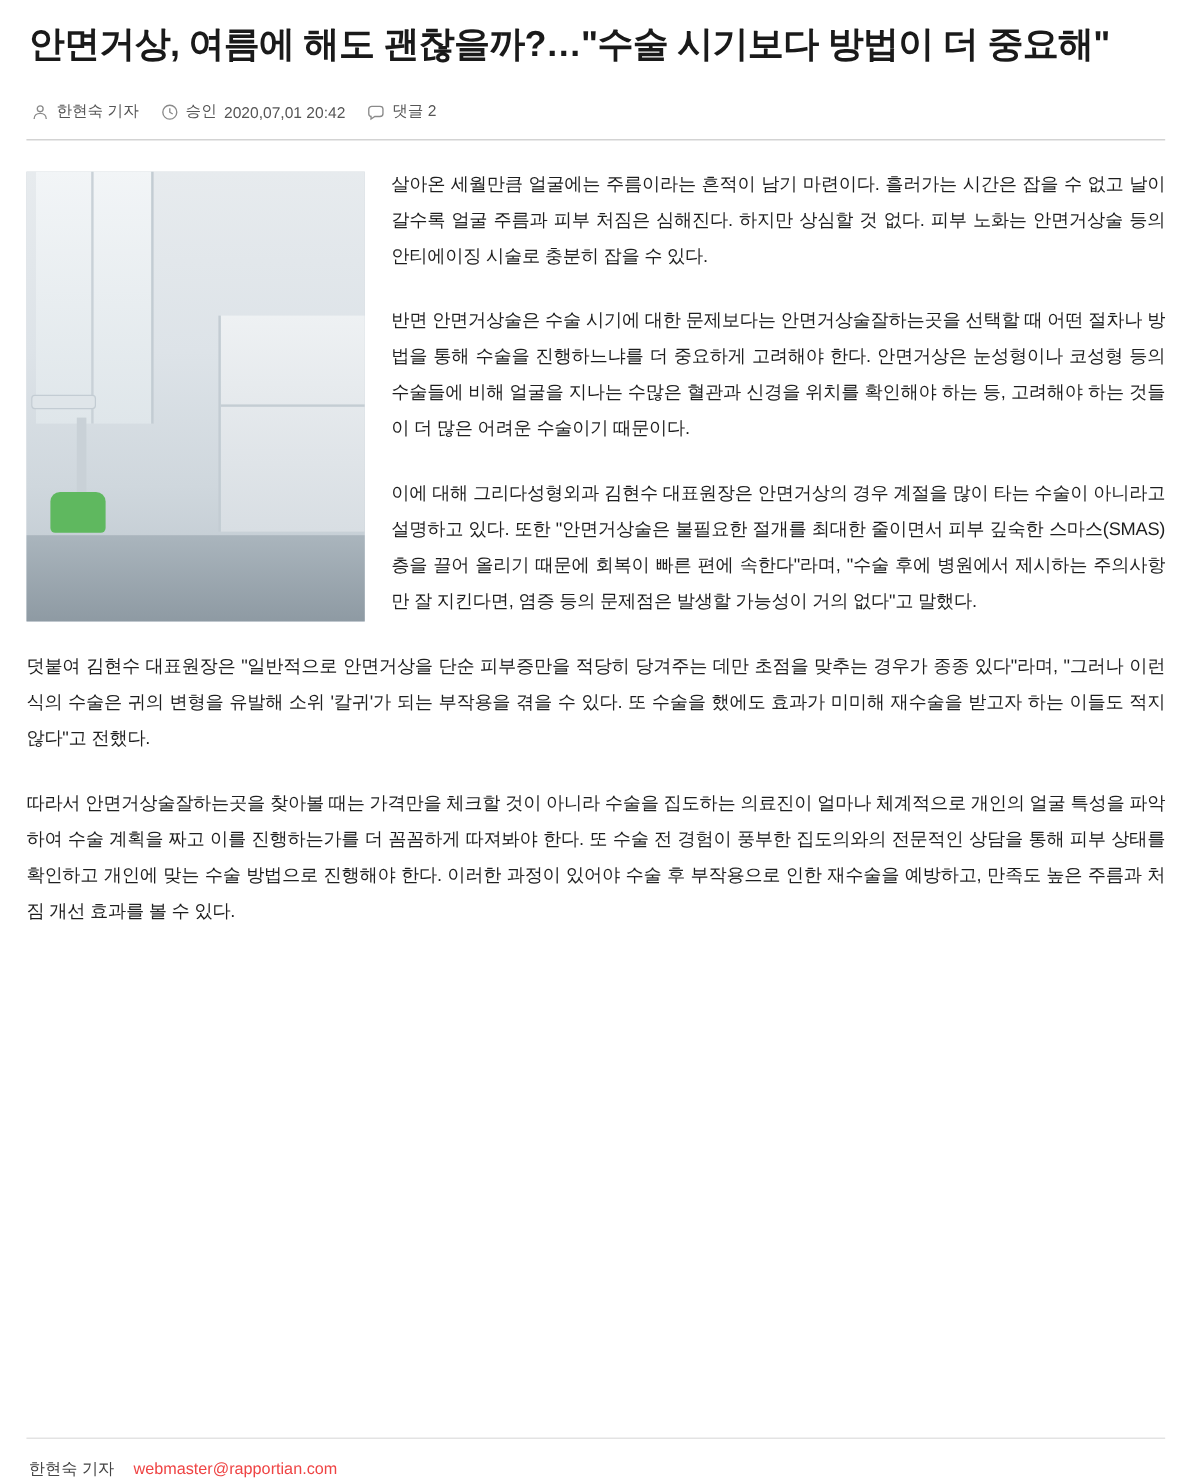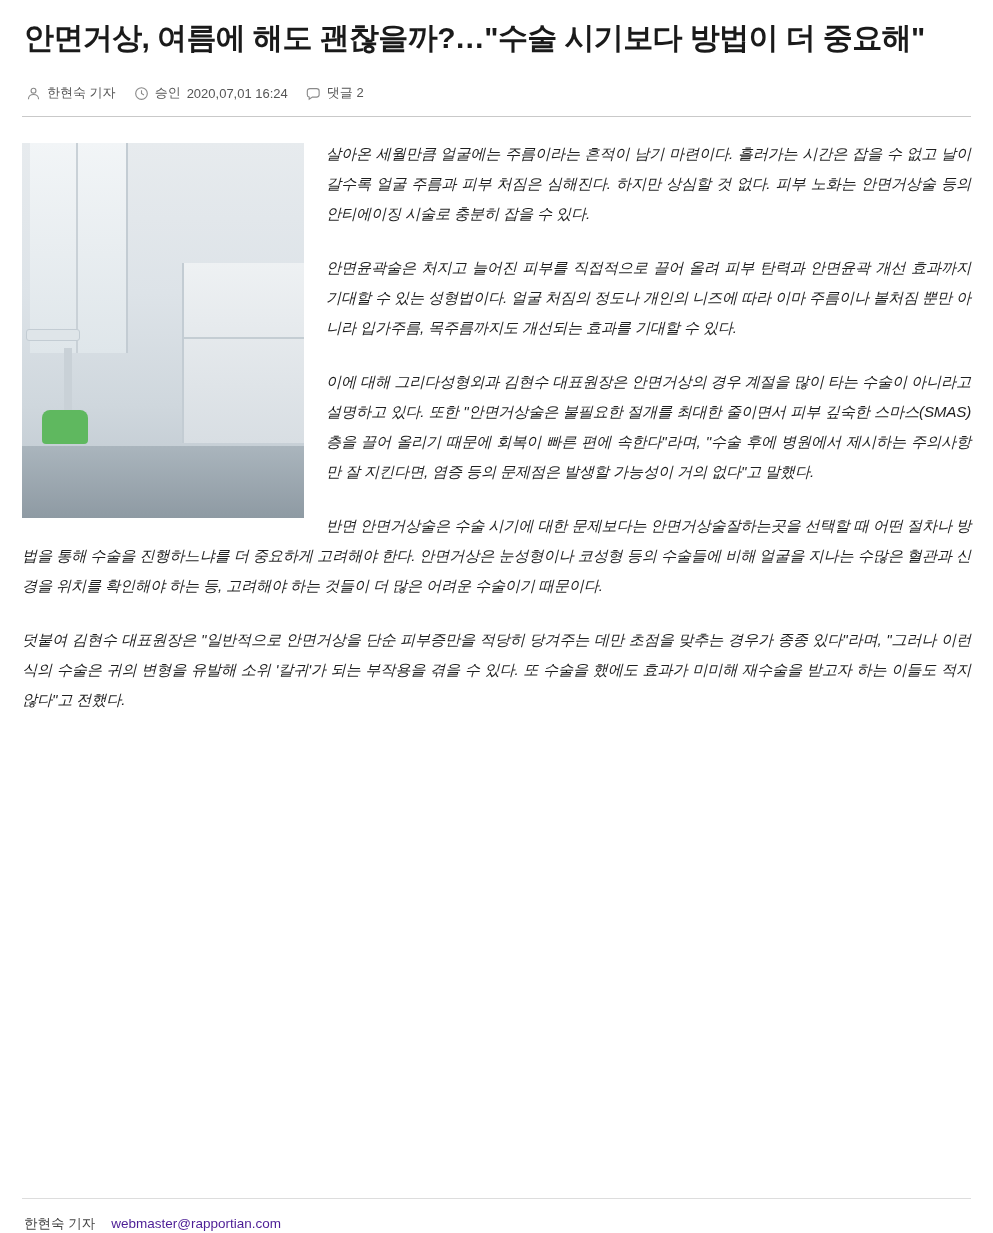--- a/index.html
+++ b/index.html
@@ -222,34 +222,33 @@
   .photo .name-embroidery {
     position: absolute;
     left: 54px; bottom: 152px;
     font-size: 7px;
     color: #cfd6da;
     letter-spacing: 0.3px;
     font-family: "Liberation Serif", serif;
   }
   .para {
     margin: 0 0 24px 0;
-    font-style: italic;
   }
   .para:last-child { margin-bottom: 0; }
   .footer-meta {
     position: absolute;
     left: 24px;
     bottom: 18px;
     font-size: 13.5px;
     color: #444;
     display: flex;
     align-items: baseline;
     gap: 16px;
   }
-  .footer-meta .email { color: #4c1d95; }
+  .footer-meta .email { color: #ef4444; }
   .bottom-rule {
     position: absolute;
     left: 22px; right: 22px; bottom: 52px;
     border-top: 1px solid #ddd;
   }
 </style>
 </head>
 <body>
 
 <div class="page">
@@ -267,21 +266,21 @@
       <span>한현숙 기자</span>
     </div>
     <div class="meta-item">
       <span class="meta-icon">
         <svg viewBox="0 0 16 16" width="15" height="15" fill="none" stroke="#8a8a8a" stroke-width="1.2">
           <circle cx="8" cy="8" r="6.2"></circle>
           <path d="M8 4.4V8l2.6 1.6"></path>
         </svg>
       </span>
       <span>승인</span>
-      <span>2020,07,01 16:24</span>
+      <span>2020,07,01 20:42</span>
     </div>
     <div class="meta-item">
       <span class="meta-icon">
         <svg viewBox="0 0 16 16" width="15" height="15" fill="none" stroke="#8a8a8a" stroke-width="1.2">
           <path d="M14 9.4c0 1.3-1.2 2.4-2.7 2.4H6.8L3.4 14v-2.2H3.3C2.1 11.6 1.4 10.6 1.4 9.4V5.2c0-1.3 1.2-2.4 2.7-2.4h7.2c1.5 0 2.7 1.1 2.7 2.4z"></path>
         </svg>
       </span>
       <span>댓글 2</span>
     </div>
   </div>
@@ -296,24 +295,24 @@
         <div class="bg-window"></div>
         <div class="bg-cabinet"></div>
         <div class="equip-arm"></div>
         <div class="equip-stand"></div>
         <div class="bg-floor"></div>
         <div class="equip-green"></div>
       </div>
     </div>
 
     <p class="para">살아온 세월만큼 얼굴에는 주름이라는 흔적이 남기 마련이다. 흘러가는 시간은 잡을 수 없고 날이 갈수록 얼굴 주름과 피부 처짐은 심해진다. 하지만 상심할 것 없다. 피부 노화는 안면거상술 등의 안티에이징 시술로 충분히 잡을 수 있다.</p>
-    <p class="para">안면윤곽술은 처지고 늘어진 피부를 직접적으로 끌어 올려 피부 탄력과 안면윤곽 개선 효과까지 기대할 수 있는 성형법이다. 얼굴 처짐의 정도나 개인의 니즈에 따라 이마 주름이나 볼처짐 뿐만 아니라 입가주름, 목주름까지도 개선되는 효과를 기대할 수 있다.</p>
+    <p class="para">반면 안면거상술은 수술 시기에 대한 문제보다는 안면거상술잘하는곳을 선택할 때 어떤 절차나 방법을 통해 수술을 진행하느냐를 더 중요하게 고려해야 한다. 안면거상은 눈성형이나 코성형 등의 수술들에 비해 얼굴을 지나는 수많은 혈관과 신경을 위치를 확인해야 하는 등, 고려해야 하는 것들이 더 많은 어려운 수술이기 때문이다.</p>
     <p class="para">이에 대해 그리다성형외과 김현수 대표원장은 안면거상의 경우 계절을 많이 타는 수술이 아니라고 설명하고 있다. 또한 "안면거상술은 불필요한 절개를 최대한 줄이면서 피부 깊숙한 스마스(SMAS)층을 끌어 올리기 때문에 회복이 빠른 편에 속한다"라며, "수술 후에 병원에서 제시하는 주의사항만 잘 지킨다면, 염증 등의 문제점은 발생할 가능성이 거의 없다"고 말했다.</p>
-    <p class="para">반면 안면거상술은 수술 시기에 대한 문제보다는 안면거상술잘하는곳을 선택할 때 어떤 절차나 방법을 통해 수술을 진행하느냐를 더 중요하게 고려해야 한다. 안면거상은 눈성형이나 코성형 등의 수술들에 비해 얼굴을 지나는 수많은 혈관과 신경을 위치를 확인해야 하는 등, 고려해야 하는 것들이 더 많은 어려운 수술이기 때문이다.</p>
     <p class="para">덧붙여 김현수 대표원장은 "일반적으로 안면거상을 단순 피부증만을 적당히 당겨주는 데만 초점을 맞추는 경우가 종종 있다"라며, "그러나 이런 식의 수술은 귀의 변형을 유발해 소위 '칼귀'가 되는 부작용을 겪을 수 있다. 또 수술을 했에도 효과가 미미해 재수술을 받고자 하는 이들도 적지 않다"고 전했다.</p>
+    <p class="para">따라서 안면거상술잘하는곳을 찾아볼 때는 가격만을 체크할 것이 아니라 수술을 집도하는 의료진이 얼마나 체계적으로 개인의 얼굴 특성을 파악하여 수술 계획을 짜고 이를 진행하는가를 더 꼼꼼하게 따져봐야 한다. 또 수술 전 경험이 풍부한 집도의와의 전문적인 상담을 통해 피부 상태를 확인하고 개인에 맞는 수술 방법으로 진행해야 한다. 이러한 과정이 있어야 수술 후 부작용으로 인한 재수술을 예방하고, 만족도 높은 주름과 처짐 개선 효과를 볼 수 있다.</p>
   </div>
 
   <div class="bottom-rule"></div>
 
   <div class="footer-meta">
     <span>한현숙 기자</span>
     <span class="email">webmaster@rapportian.com</span>
   </div>
 
 </div>

